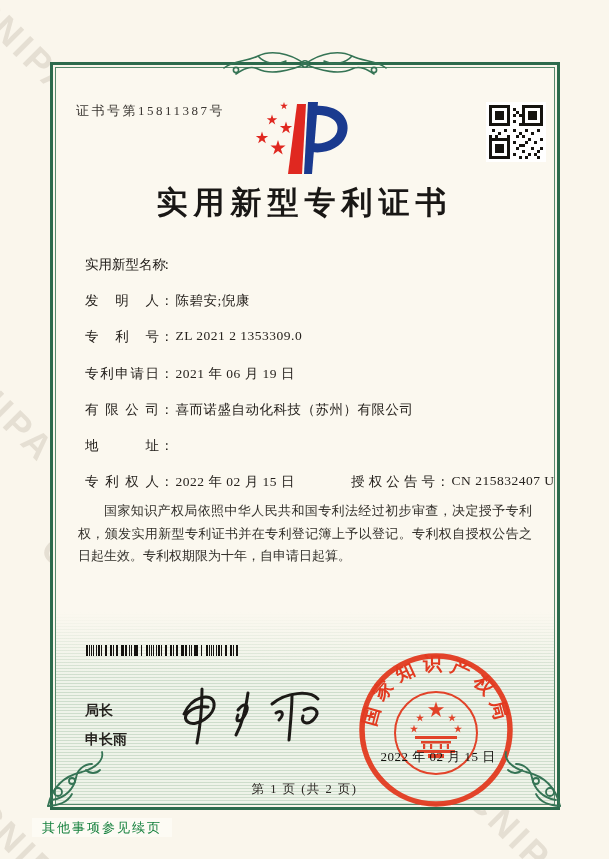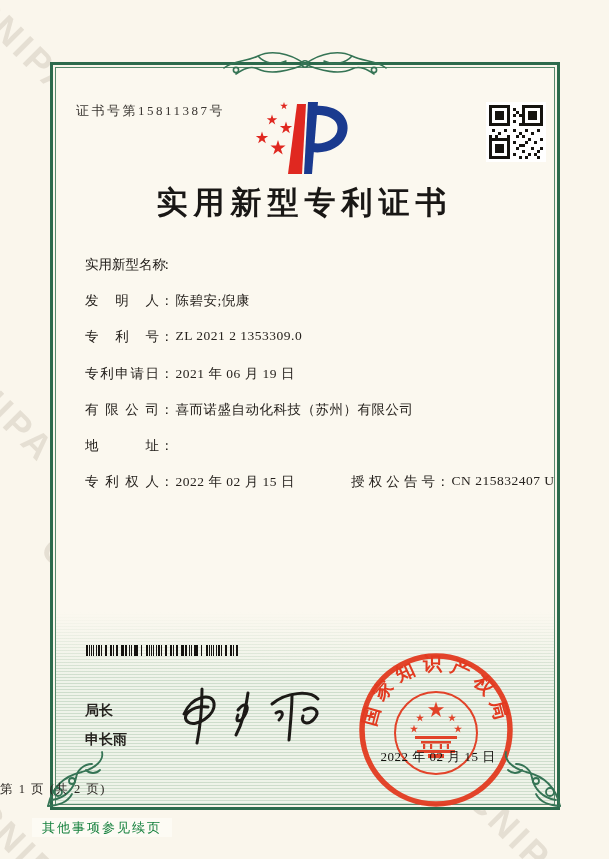--- a/index.html
+++ b/index.html
@@ -67,21 +67,21 @@
     font-family:"Liberation Sans","DejaVu Sans",sans-serif;
     font-size:14px;font-weight:600;color:#26231f;line-height:29px;
   }
   .signature{position:absolute;left:172px;top:684px;z-index:2;}
   .seal{position:absolute;left:355px;top:649px;z-index:2;}
   .seal-date{
     position:absolute;left:368px;top:748px;width:140px;text-align:center;
     font-size:13px;color:#14120f;letter-spacing:0.5px;z-index:4;
   }
   .page-num{
-    position:absolute;left:0;right:0;top:781px;
+    position:absolute;left:0;right:0;top:781px;text-align:center;
     font-size:12.5px;letter-spacing:1.5px;color:#2c2824;z-index:4;
   }
   .continuation{
     position:absolute;left:0;right:0;top:819px;text-align:left;z-index:2;
     font-size:13px;letter-spacing:2px;color:#15803d;margin-left:32px;
   }
   .continuation span{background:#fdfbf4;padding:2px 10px;}
 </style>
 </head>
 <body>
@@ -209,20 +209,21 @@
     <span class="colon">：</span>
     <span class="val">2022 年 02 月 15 日</span>
 </div>
 <div class="row" style="left:318px;top:473px">
   <span class="lab w84">授权公告号</span>
     <span class="colon">：</span>
     <span class="val">CN 215832407 U</span>
 </div>
 
 <div class="paras">
+  <p>国家知识产权局依照中华人民共和国专利法经过初步审查，决定授予专利权，颁发实用新型专利证书并在专利登记簿上予以登记。专利权自授权公告之日起生效。专利权期限为十年，自申请日起算。</p>
 </div>
 
 <div class="barcode"></div>
 
 <div class="director-block">
   <div>局长</div>
   <div>申长雨</div>
 </div>
 
 <svg class="signature" width="164" height="64" viewBox="0 0 164 64">

